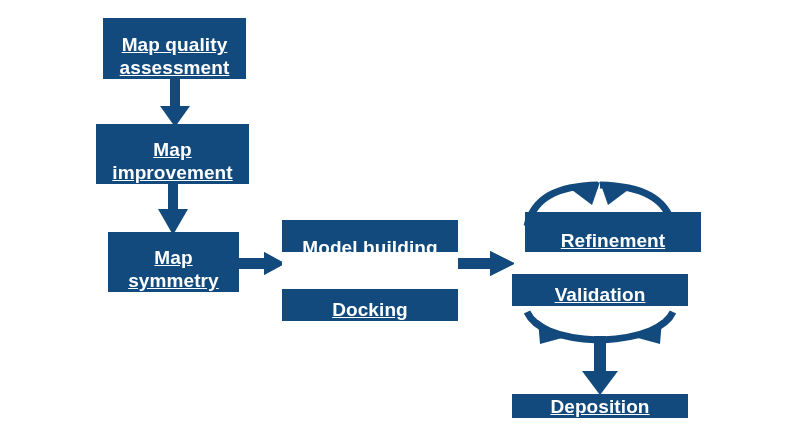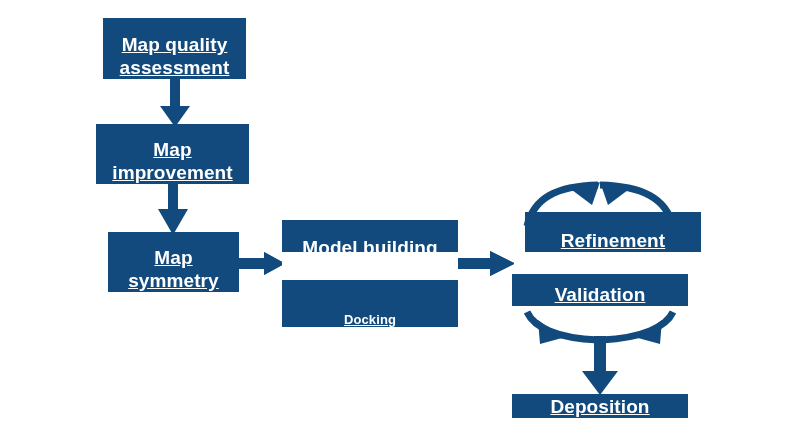--- a/index.html
+++ b/index.html
@@ -118,21 +118,21 @@
 
   <div class="node" style="left:108px; top:232px; width:131px; height:60px; font-size:19px;">
     <span class="node-text">Map
 symmetry</span>
   </div>
 
   <div class="node" style="left:282px; top:220px; width:176px; height:39px; font-size:19px;">
     <span class="node-text">Model building</span>
   </div>
 
-  <div class="node" style="left:282px; top:280px; width:176px; height:47px; font-size:13px;">
+  <div class="node" style="left:282px; top:289px; width:176px; height:32px; font-size:19px;">
     <span class="node-text">Docking</span>
   </div>
 
   <div class="node" style="left:512px; top:212px; width:176px; height:40px; font-size:19px;margin-left:13px;">
     <span class="node-text">Refinement</span>
   </div>
 
   <div class="node" style="left:512px; top:274px; width:176px; height:32px; font-size:19px;">
     <span class="node-text">Validation</span>
   </div>

